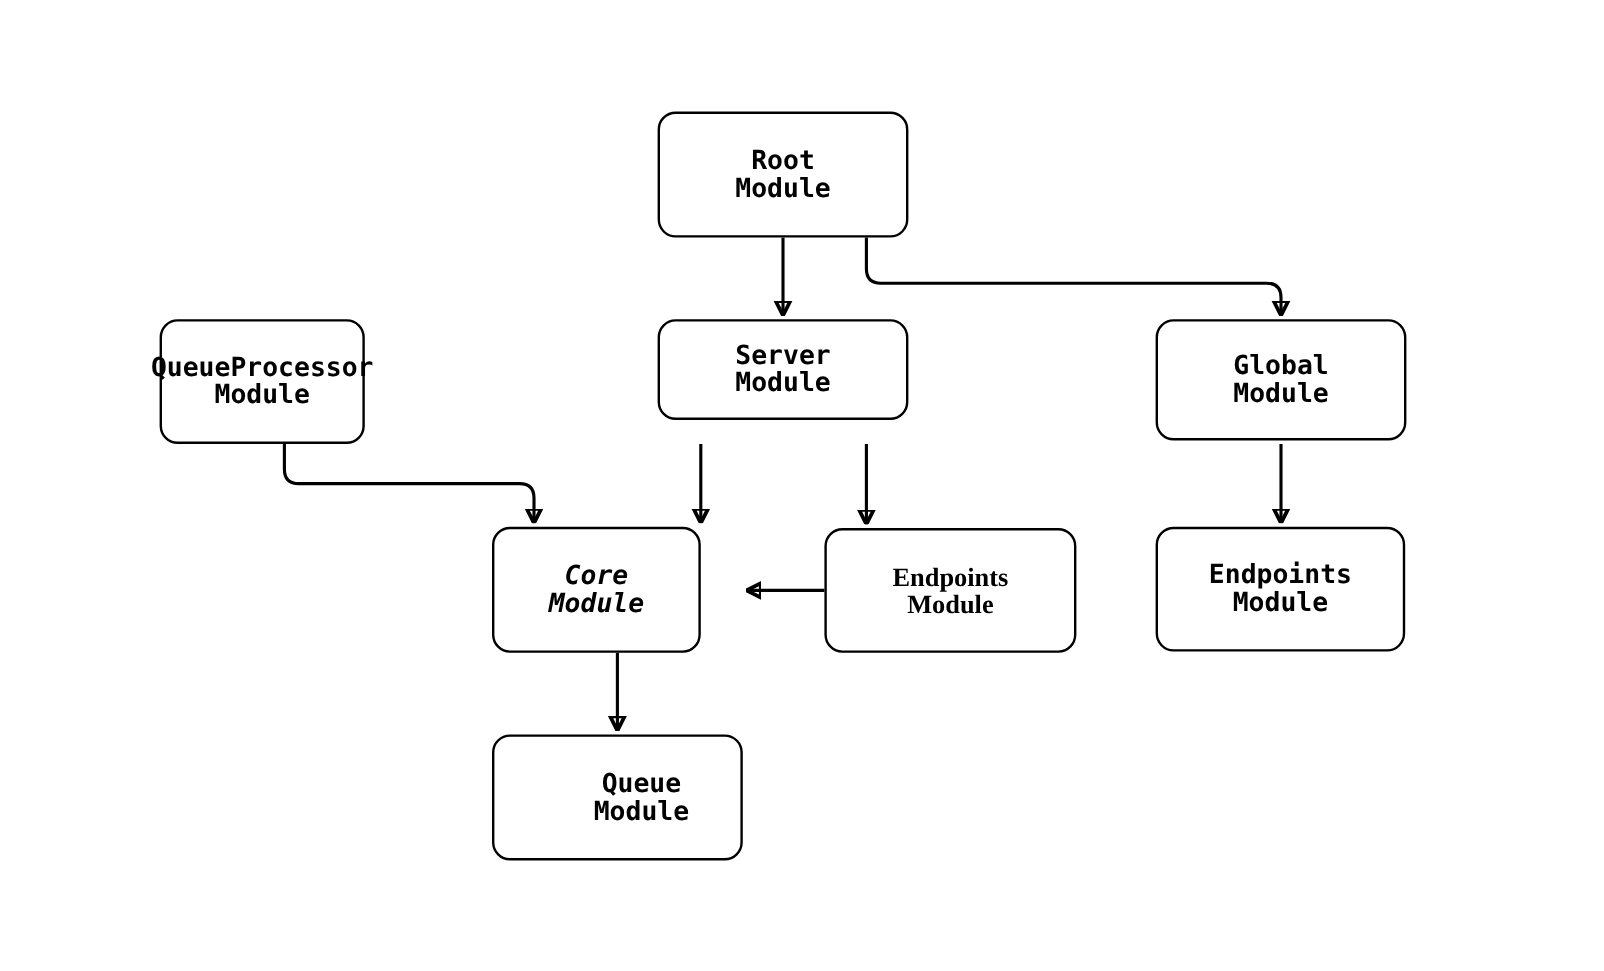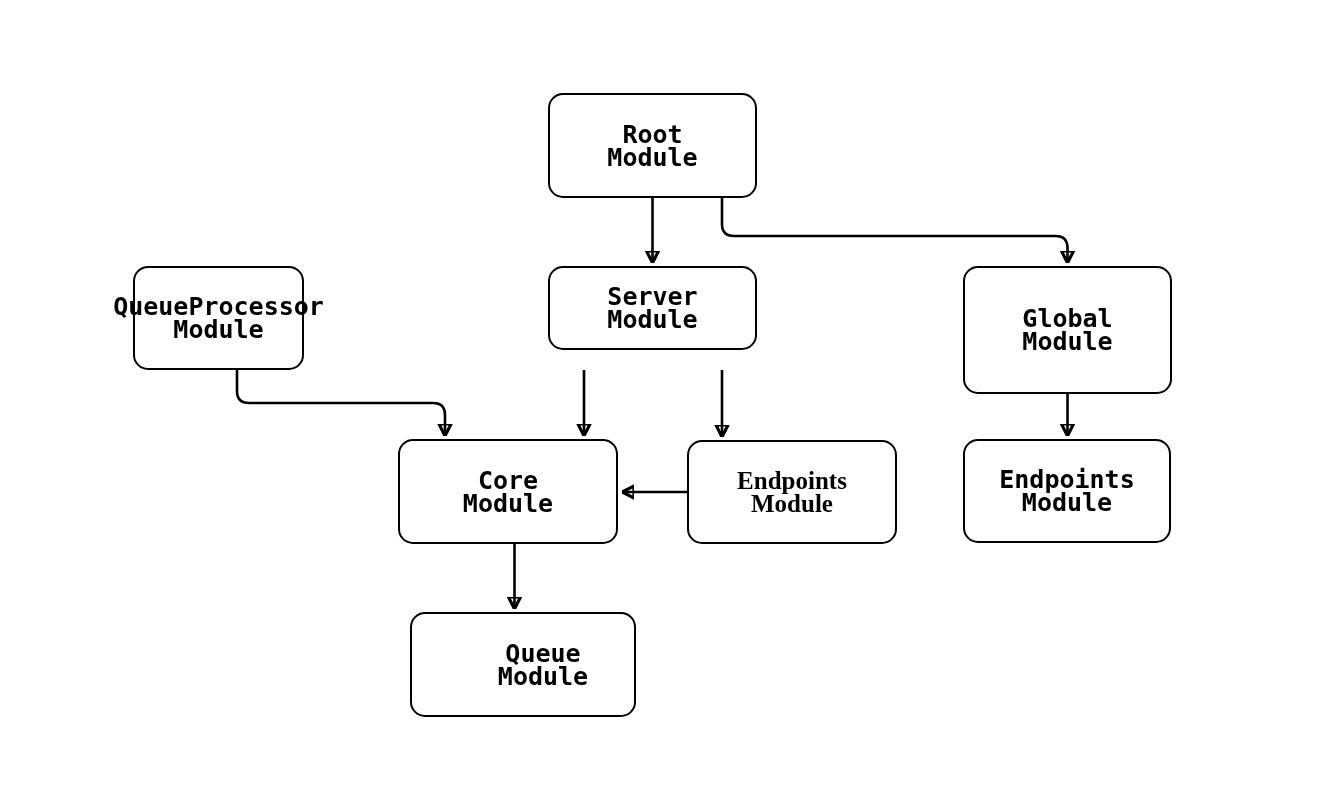--- a/index.html
+++ b/index.html
@@ -32,33 +32,33 @@
     box-sizing: border-box;
     background: #ffffff;
     border: 2.6px solid #000000;
     border-radius: 15px;
     display: flex;
     flex-direction: column;
     align-items: center;
     justify-content: center;
     text-align: center;
     font-weight: bold;
-    font-size: 25px;
+    font-size: 22px;
     line-height: 23px;
     color: #000000;
     z-index: 2;
   }
   .n-root          { left: 548px; top:  93px; width: 209px; height: 105px; }
   .n-queueprocessor{ left: 133px; top: 266px; width: 171px; height: 104px; text-align: center; }
   .n-server        { left: 548px; top: 266px; width: 209px; height: 84px; }
-  .n-global        { left: 963px; top: 266px; width: 209px; height: 128px; }
-  .n-core          { left: 398px; top: 439px; width: 220px; height: 105px; }
+  .n-global        { left: 963px; top: 266px; width: 209px; height: 101px; }
+  .n-core          { left: 410px; top: 439px; width: 174px; height: 105px; font-style: italic; }
   .n-endpoints     { left: 687px; top: 440px; width: 210px; height: 104px; font-family: Liberation Serif, serif; }
   .n-repository    { left: 963px; top: 439px; width: 208px; height: 104px; }
-  .n-queue         { left: 410px; top: 612px; width: 226px; height: 105px; padding-left: 40px; }
+  .n-queue         { left: 410px; top: 612px; width: 209px; height: 105px; padding-left: 40px; }
 </style>
 </head>
 <body>
 
 <div class="canvas">
 
   <svg class="edges-layer" width="1337" height="809" viewBox="0 0 1337 809" xmlns="http://www.w3.org/2000/svg">
     <defs>
       <marker id="arrow" viewBox="0 0 10 10" refX="10" refY="5" markerWidth="12" markerHeight="22" orient="auto" markerUnits="userSpaceOnUse">
         <path d="M0,0 L10,5 L0,10 Z" fill="#000000" stroke="none"></path>

